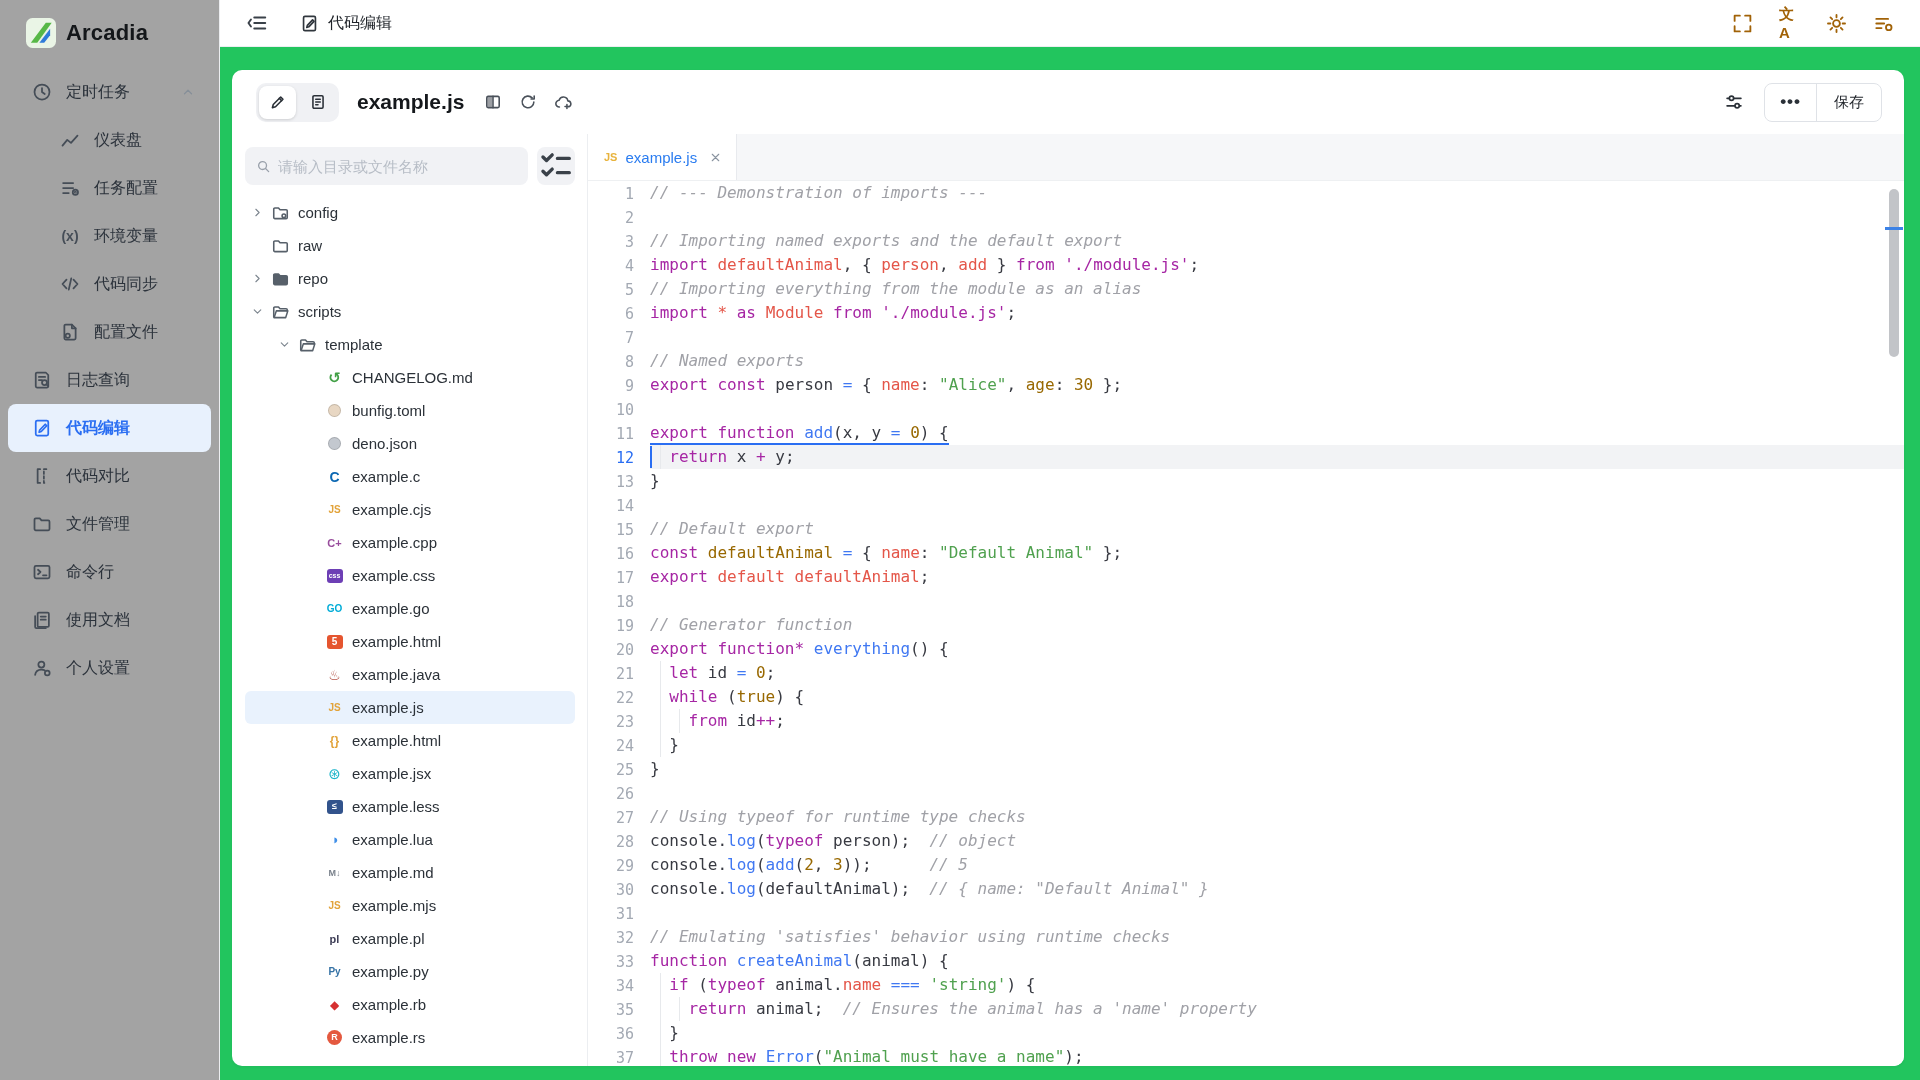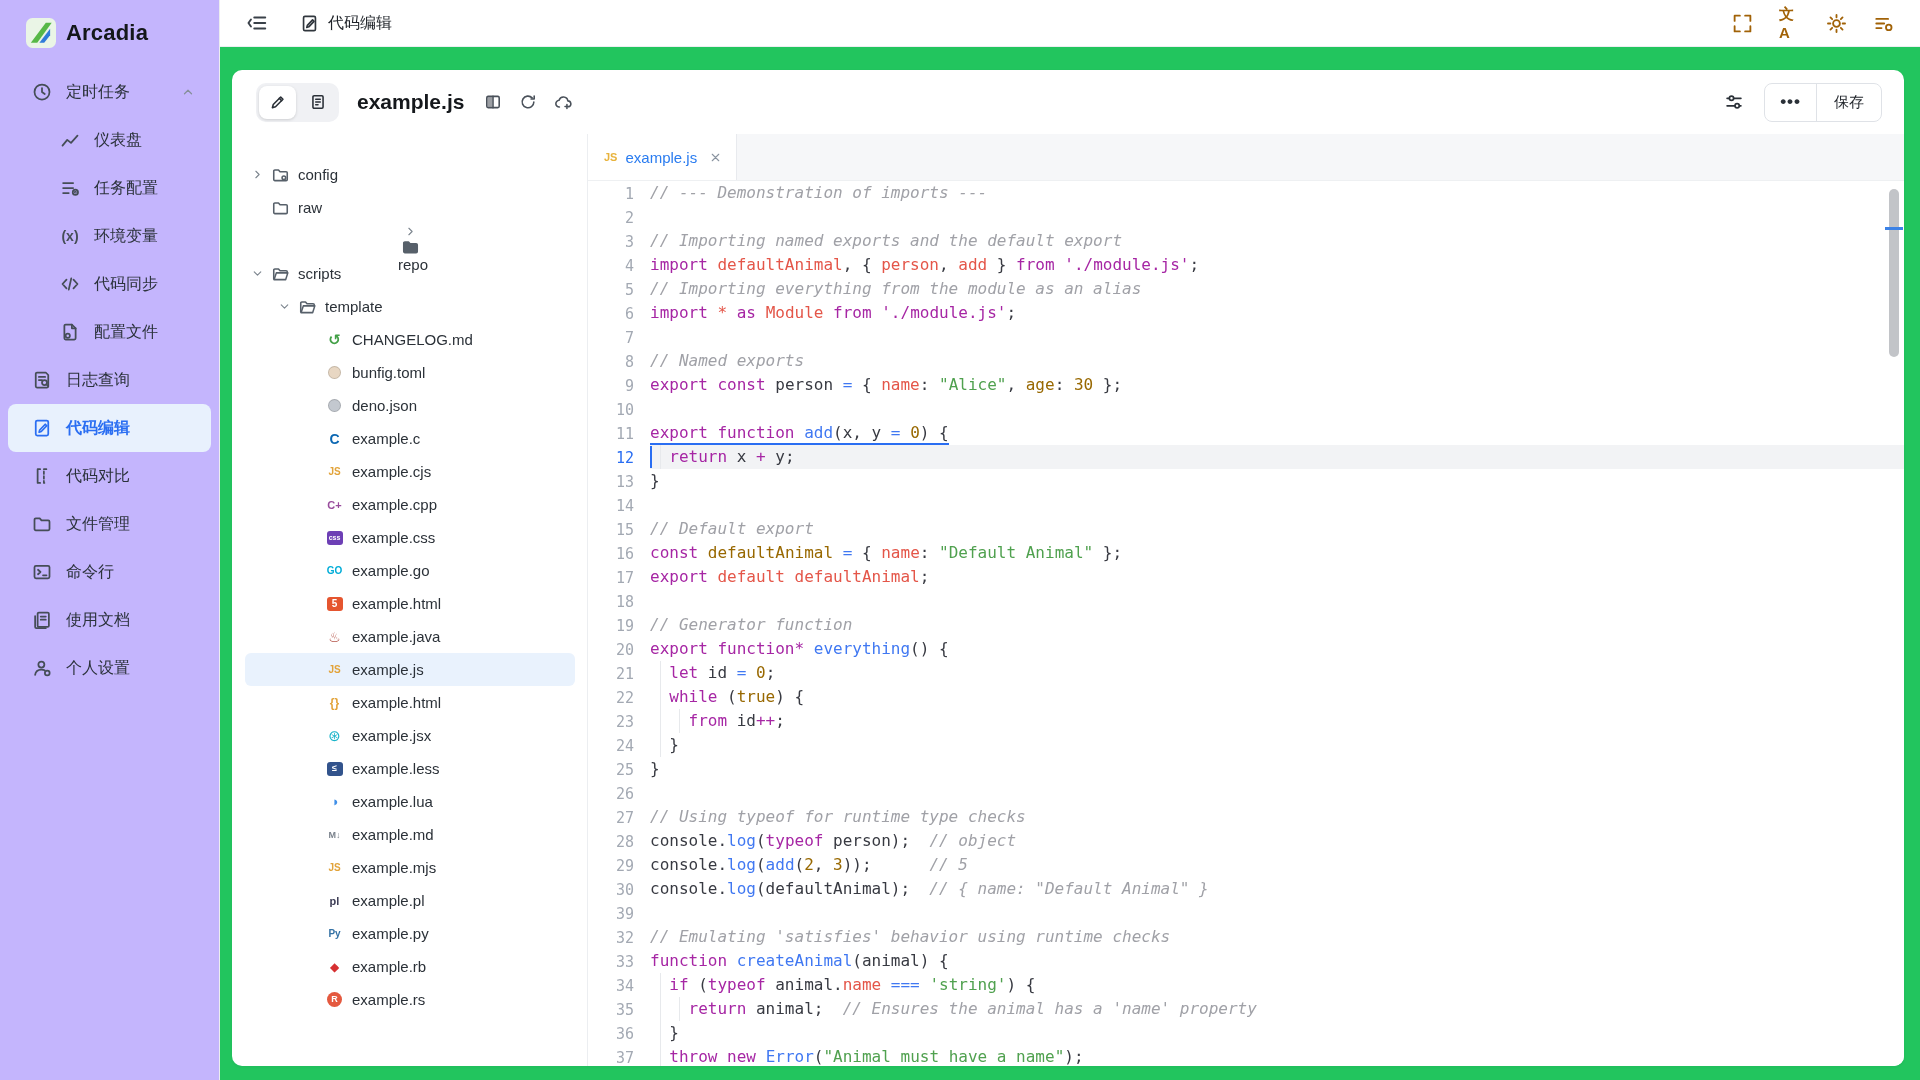--- a/index.html
+++ b/index.html
@@ -2,21 +2,21 @@
 <html><head>
 <meta charset="utf-8">
 <style>
   * { margin:0; padding:0; box-sizing:border-box; }
   html,body { width:1920px; height:1080px; overflow:hidden; }
   body { font-family:"Liberation Sans","DejaVu Sans",sans-serif; background:#eef0f4; color:#1f2329; }
   svg { display:block; }
   .ic { display:inline-flex; align-items:center; justify-content:center; }
 
   
-  .sidebar { position:absolute; left:0; top:0; width:220px; height:1080px; background:#c4b5fd; border-right:1px solid #ecedf0; z-index:5; }
+  .sidebar { position:absolute; left:0; top:0; width:220px; height:1080px; background:#a3a3a3; border-right:1px solid #ecedf0; z-index:5; }
   .logo-row { display:flex; align-items:center; gap:10px; padding:18px 22px 20px 26px; }
   .logo-name { font-size:22px; font-weight:800; letter-spacing:.2px; color:#14171a; }
   .nav-item { position:relative; height:48px; display:flex; align-items:center; margin:0 8px; border-radius:8px; cursor:pointer; color:#2b323b; font-size:16px; }
   .nav-item .nico { width:20px; height:20px; margin-right:14px; color:#454d57; flex:none; }
   .nav-item.lvl0 { padding-left:24px; }
   .nav-item.lvl1 { padding-left:52px; }
   .nav-item .chev { position:absolute; right:16px; color:#868f99; width:14px; height:14px; }
   .nav-item.active { background:#e8f1fd; color:#2a6ef2; font-weight:600; }
   .nav-item.active .nico { color:#2a6ef2; }
   .txt-ic { font-style:normal; font-weight:700; }
@@ -322,20 +322,37 @@
         <div class="split-btn">
           <span class="split-more">•••</span>
           <span class="split-save">保存</span>
         </div>
       </div>
     </div>
 
     <div class="card-body">
 
       <div class="tree-panel">
+        <div class="search-row">
+          <div class="search-box">
+            <span class="nico ic" id="searchIcon">
+                <svg width="100%" height="100%" viewBox="0 0 16 16" fill="none" stroke="currentColor" stroke-width="1.4" stroke-linecap="round" stroke-linejoin="round">
+                  <circle cx="7" cy="7" r="4.2"></circle>
+                  <path d="M10.2 10.2L13.5 13.5"></path>
+                </svg>
+              </span>
+            <input type="text" placeholder="请输入目录或文件名称" style="">
+          </div>
+          <span class="filter-btn" id="filterIcon">
+              <svg width="100%" height="100%" viewBox="0 0 16 16" fill="none" stroke="currentColor" stroke-width="1.4" stroke-linecap="round" stroke-linejoin="round">
+                <path d="M2.5 4.2L4 5.7l2.4-2.4M2.5 10.2L4 11.7l2.4-2.4"></path>
+                <path d="M8.6 4.8h5M8.6 10.8h5"></path>
+              </svg>
+            </span>
+        </div>
         <div class="tree" id="tree">
             <div class="tree-row" style="padding-left: 6px;">
               <span class="tree-arrow">
                 <svg width="100%" height="100%" viewBox="0 0 16 16" fill="none" stroke="currentColor" stroke-width="1.4" stroke-linecap="round" stroke-linejoin="round">
                   <path d="M6 4l4 4-4 4"></path>
                 </svg>
               </span>
               <span class="tree-ico" style="color: rgb(87, 96, 106);">
                 <svg width="100%" height="100%" viewBox="0 0 16 16" fill="none" stroke="currentColor" stroke-width="1.4" stroke-linecap="round" stroke-linejoin="round">
                   <path d="M2 4.5a1 1 0 0 1 1-1h3.2l1.4 1.6H13a1 1 0 0 1 1 1V12a1 1 0 0 1-1 1H3a1 1 0 0 1-1-1z"></path>
@@ -346,21 +363,21 @@
             </div>
             <div class="tree-row" style="padding-left: 6px;">
               <span class="tree-arrow"></span>
               <span class="tree-ico" style="color: rgb(87, 96, 106);">
                 <svg width="100%" height="100%" viewBox="0 0 16 16" fill="none" stroke="currentColor" stroke-width="1.4" stroke-linecap="round" stroke-linejoin="round">
                   <path d="M2 4.5a1 1 0 0 1 1-1h3.2l1.4 1.6H13a1 1 0 0 1 1 1V12a1 1 0 0 1-1 1H3a1 1 0 0 1-1-1z"></path>
                 </svg>
               </span>
               <span>raw</span>
             </div>
-            <div class="tree-row" style="padding-left: 6px; flex-direction: column;">
+            <div class="tree-row" style="padding-left: 6px;">
               <span class="tree-arrow">
                 <svg width="100%" height="100%" viewBox="0 0 16 16" fill="none" stroke="currentColor" stroke-width="1.4" stroke-linecap="round" stroke-linejoin="round">
                   <path d="M6 4l4 4-4 4"></path>
                 </svg>
               </span>
               <span class="tree-ico" style="color: rgb(87, 96, 106);">
                 <svg width="100%" height="100%" viewBox="0 0 16 16" fill="none" stroke="currentColor" stroke-width="1.4" stroke-linecap="round" stroke-linejoin="round">
                   <path d="M2 4.5a1 1 0 0 1 1-1h3.2l1.4 1.6H13a1 1 0 0 1 1 1V12a1 1 0 0 1-1 1H3a1 1 0 0 1-1-1z" fill="currentColor"></path>
                 </svg>
               </span>
@@ -643,21 +660,21 @@
             </div>
             <div class="cline">
               <span class="ln">29</span>
               <span class="lc"><span class="tk-pl">console.</span><span class="tk-fn">log</span><span class="tk-pl">(</span><span class="tk-fn">add</span><span class="tk-pl">(</span><span class="tk-num">2</span><span class="tk-pl">, </span><span class="tk-num">3</span><span class="tk-pl">));      </span><span class="tk-cm">// 5</span></span>
             </div>
             <div class="cline">
               <span class="ln">30</span>
               <span class="lc"><span class="tk-pl">console.</span><span class="tk-fn">log</span><span class="tk-pl">(defaultAnimal);  </span><span class="tk-cm">// { name: "Default Animal" }</span></span>
             </div>
             <div class="cline">
-              <span class="ln">39</span>
+              <span class="ln">31</span>
               <span class="lc"></span>
             </div>
             <div class="cline">
               <span class="ln">32</span>
               <span class="lc"><span class="tk-cm">// Emulating 'satisfies' behavior using runtime checks</span></span>
             </div>
             <div class="cline">
               <span class="ln">33</span>
               <span class="lc"><span class="tk-kw">function</span><span class="tk-pl"> </span><span class="tk-fn">createAnimal</span><span class="tk-pl">(animal) {</span></span>
             </div>

